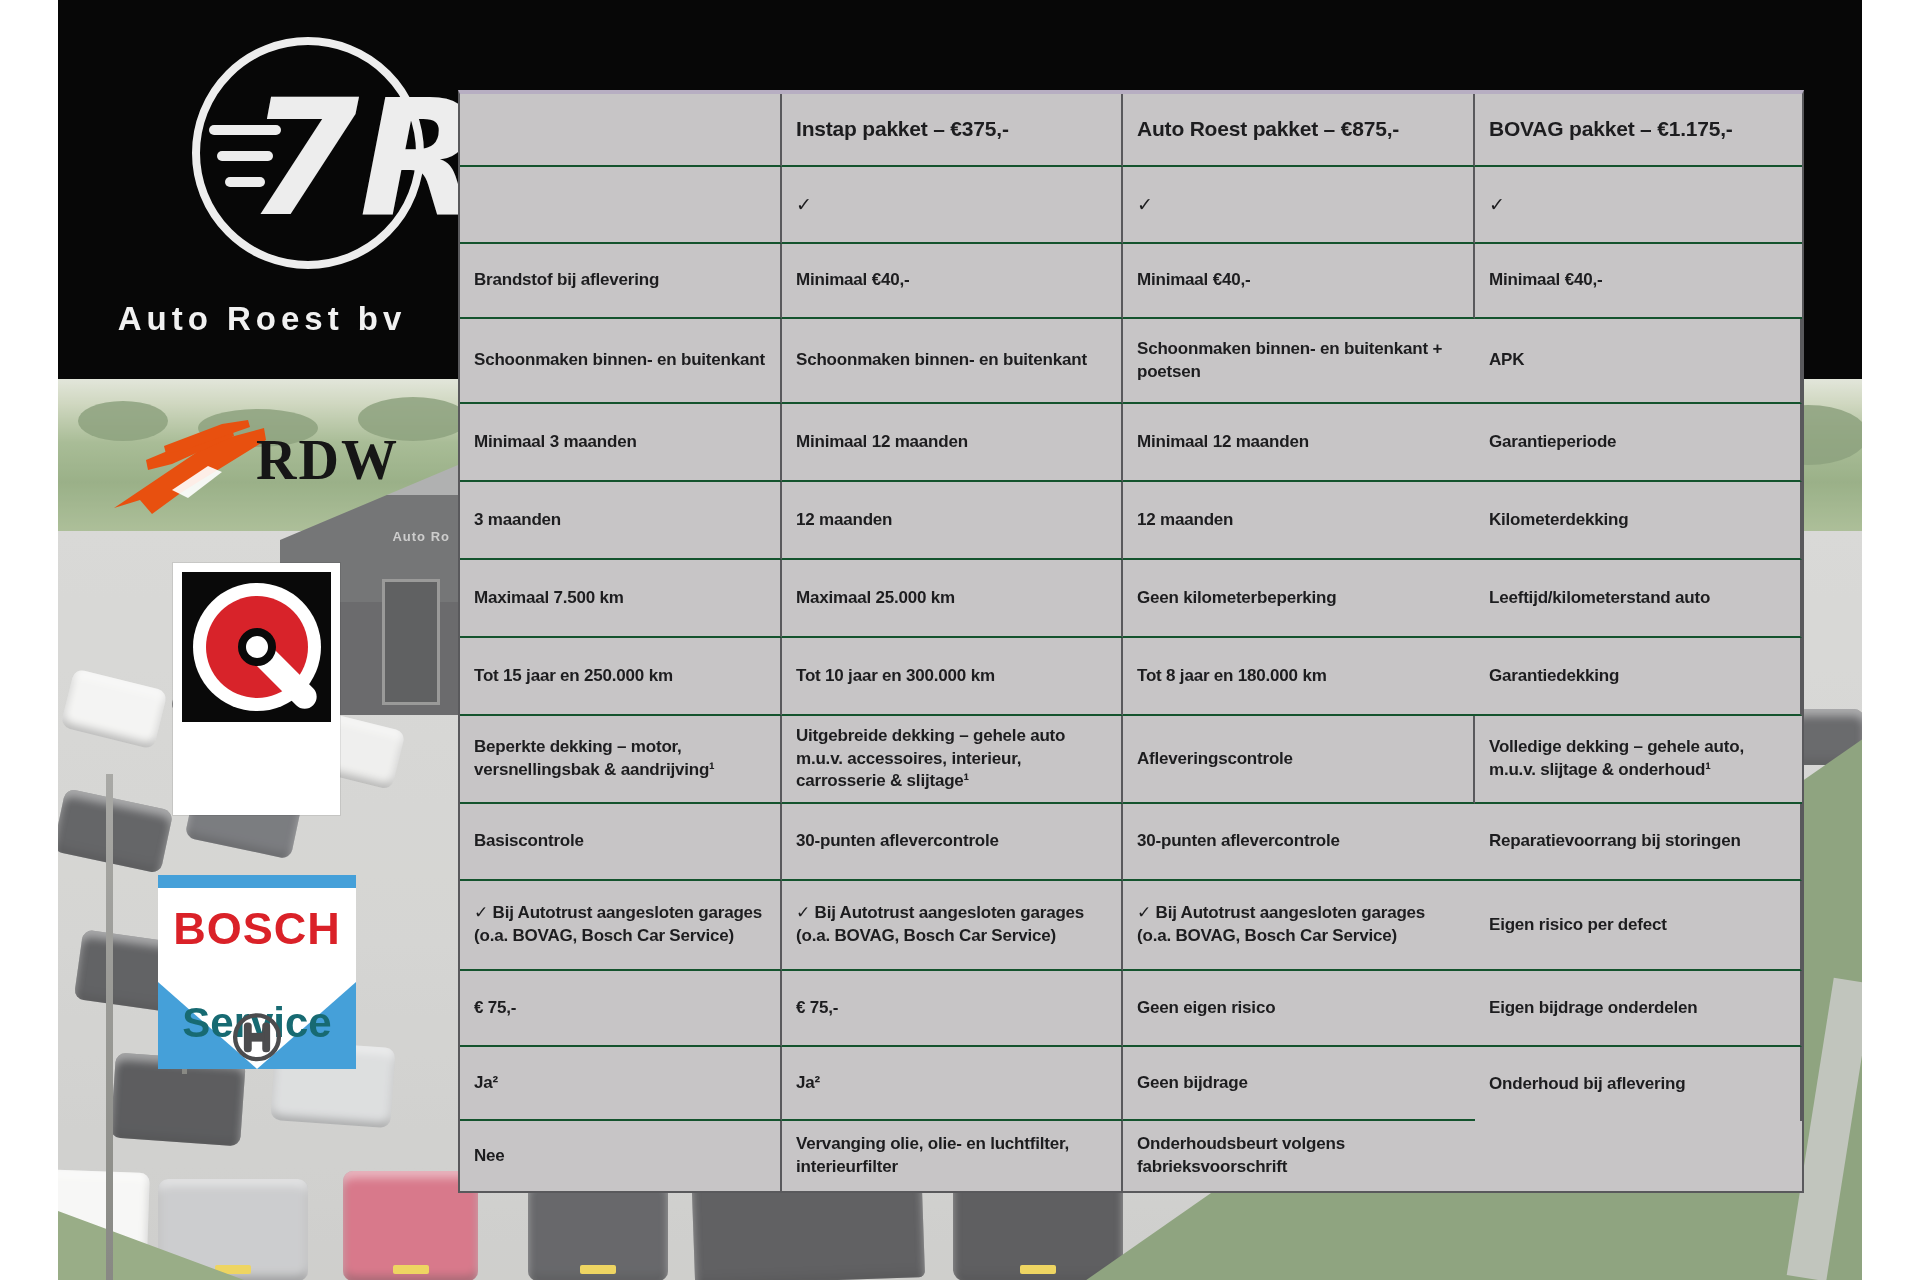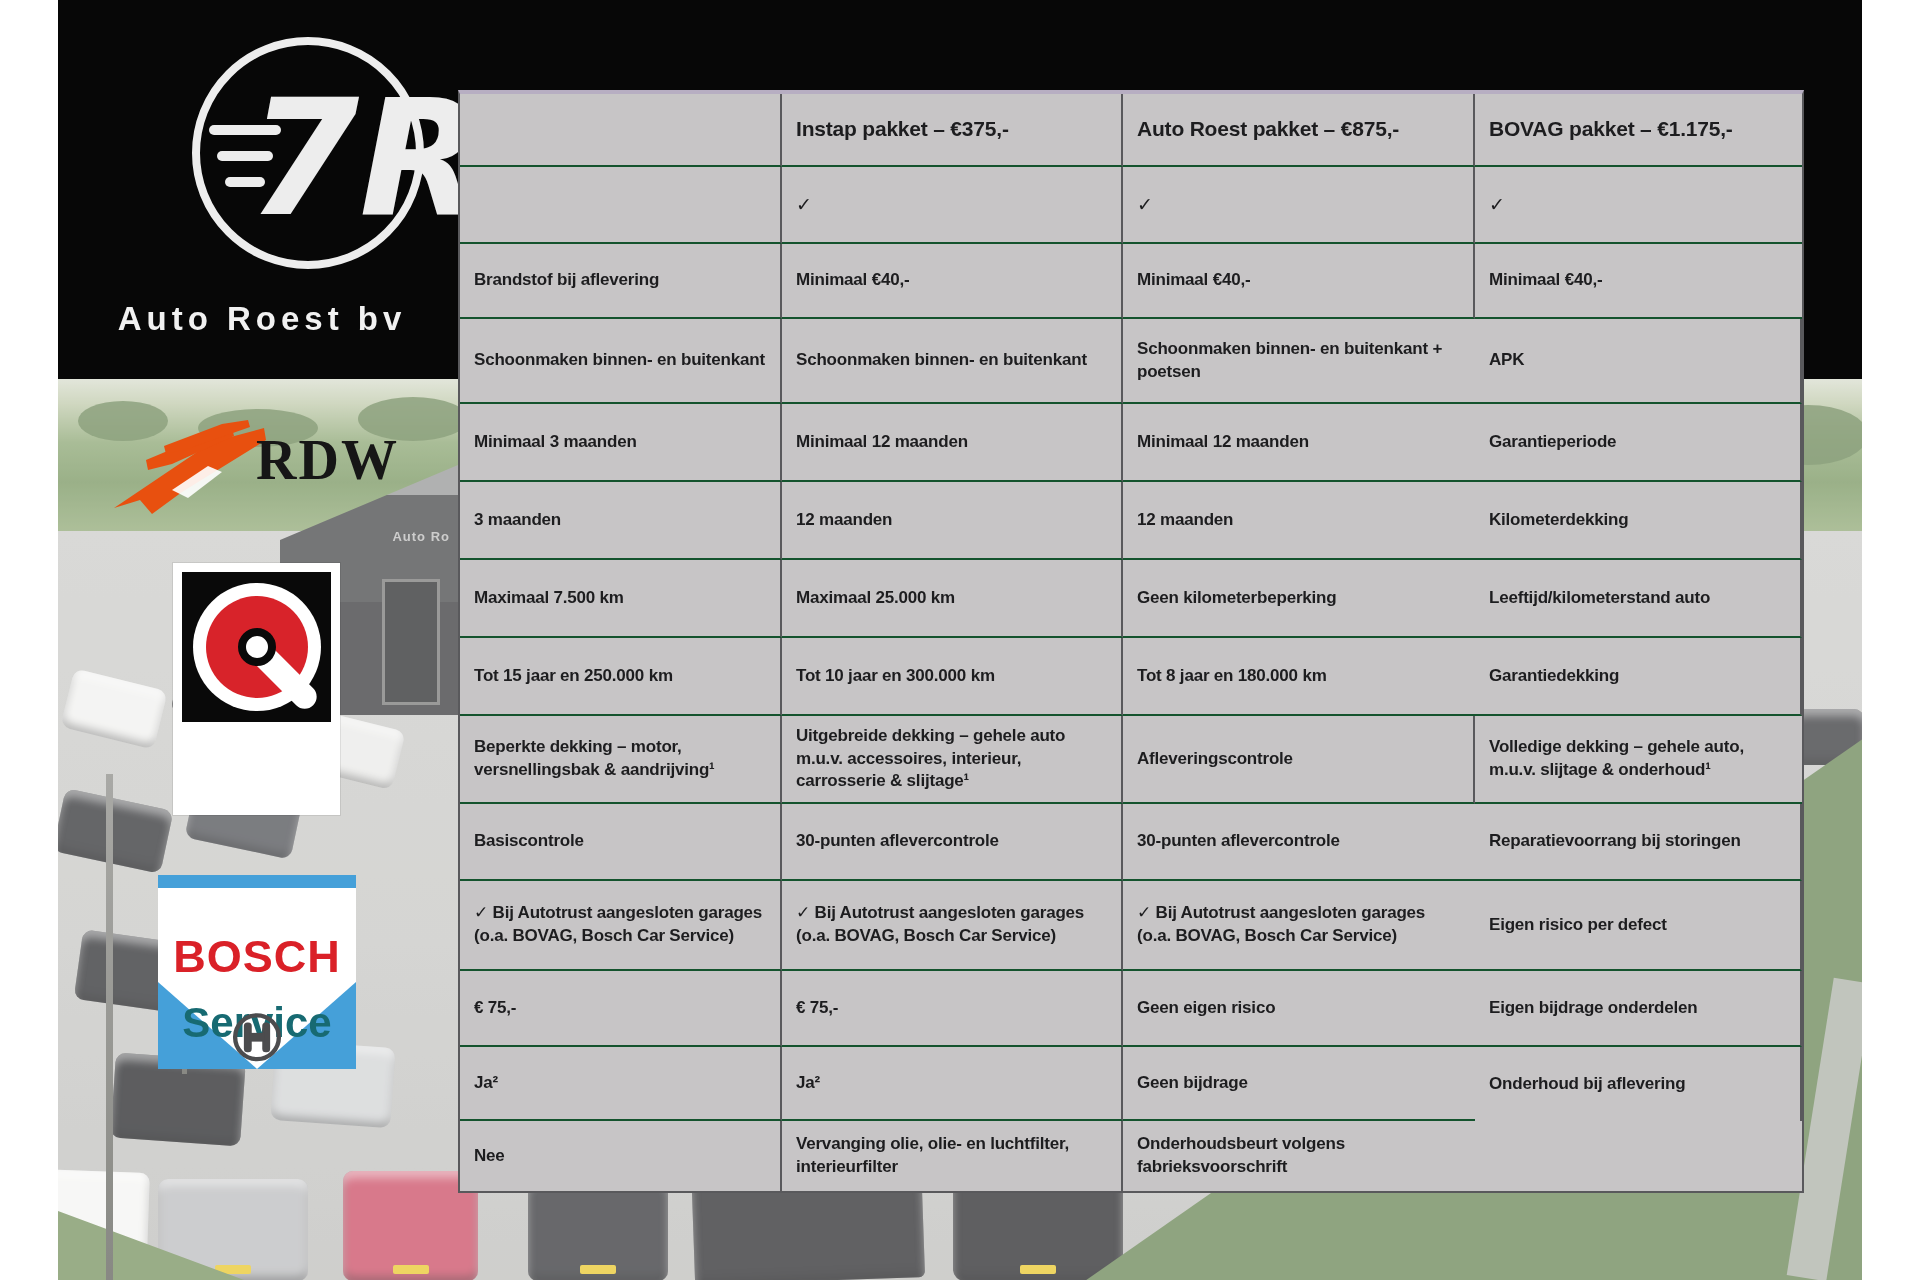--- a/index.html
+++ b/index.html
@@ -49,21 +49,21 @@
   .bq-white{position:absolute;left:50%;top:50%;width:128px;height:128px;margin:-64px 0 0 -64px;border-radius:50%;background:#ffffff;}
   .bq-red{position:absolute;left:50%;top:50%;width:102px;height:102px;margin:-51px 0 0 -51px;border-radius:50%;background:#d8232a;}
   .bq-handle{position:absolute;left:70px;top:66px;width:84px;height:24px;background:#ffffff;border-radius:12px;transform:rotate(45deg);transform-origin:6px 12px;}
   .bq-center{position:absolute;left:50%;top:50%;width:22px;height:22px;margin:-19px 0 0 -19px;background:#ffffff;border:8px solid #0a0a0a;border-radius:50%;}
   .bovag-bottom{position:absolute;left:9px;bottom:9px;width:149px;height:84px;background:#f5c11d;display:flex;align-items:center;justify-content:center;}
   .bovag-word{font-size:37px;font-weight:900;color:#141414;transform:scaleY(1.35);letter-spacing:0px;}
 
   #bosch-logo{position:absolute;left:158px;top:875px;width:198px;height:194px;background:#45a0d9;z-index:4;overflow:hidden;}
   .bosch-shield{position:absolute;left:0;top:13px;width:100%;height:181px;
       clip-path:polygon(0 0,100% 0,100% 52%,50% 100%,0 52%);background:#ffffff;}
-  .bosch-word1{position:absolute;left:0;top:28px;width:100%;text-align:center;color:#da2128;font-size:45px;font-weight:900;letter-spacing:1px;margin-top:28px;}
+  .bosch-word1{position:absolute;left:0;top:28px;width:100%;text-align:center;color:#da2128;font-size:45px;font-weight:900;letter-spacing:1px;}
   .bosch-word2{position:absolute;left:0;top:84px;width:100%;text-align:center;color:#176a72;font-size:42px;font-weight:bold;margin-top:40px;}
   .bosch-arm{position:absolute;left:50%;top:136px;transform:translateX(-50%);}
 
   
   #pkg-table{position:absolute;left:458px;top:90px;width:1342px;z-index:3;
       background:#c7c5c6;color:#1d1d1f;
       border:2px solid #59595c;border-top:4px solid #b7aec2;
       display:grid;grid-template-columns:322px 341px 352px 327px;
       grid-template-rows:73px 77px 75px 85px 78px 78px 78px 78px 88px 77px 90px 76px 74px 70px;
       box-sizing:content-box;}

